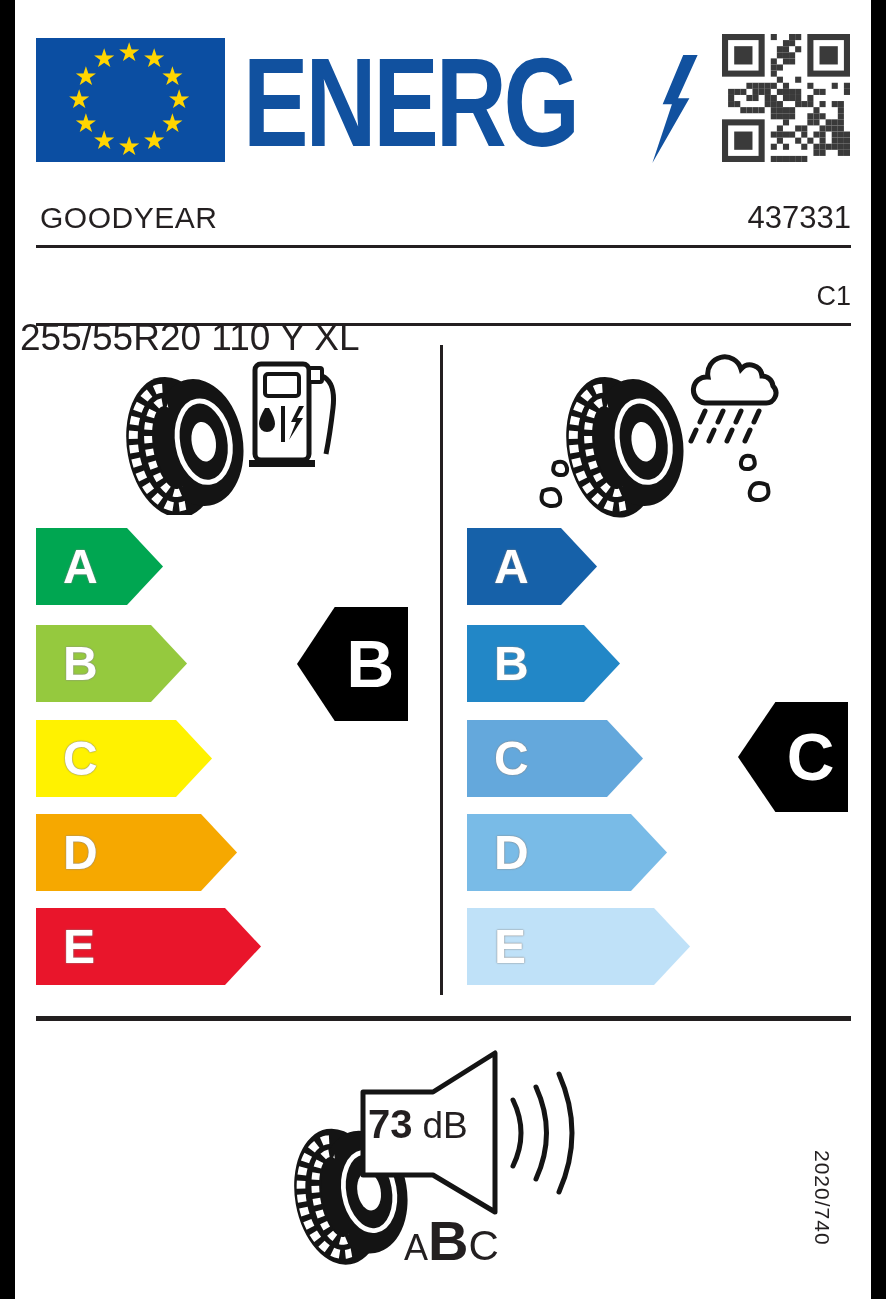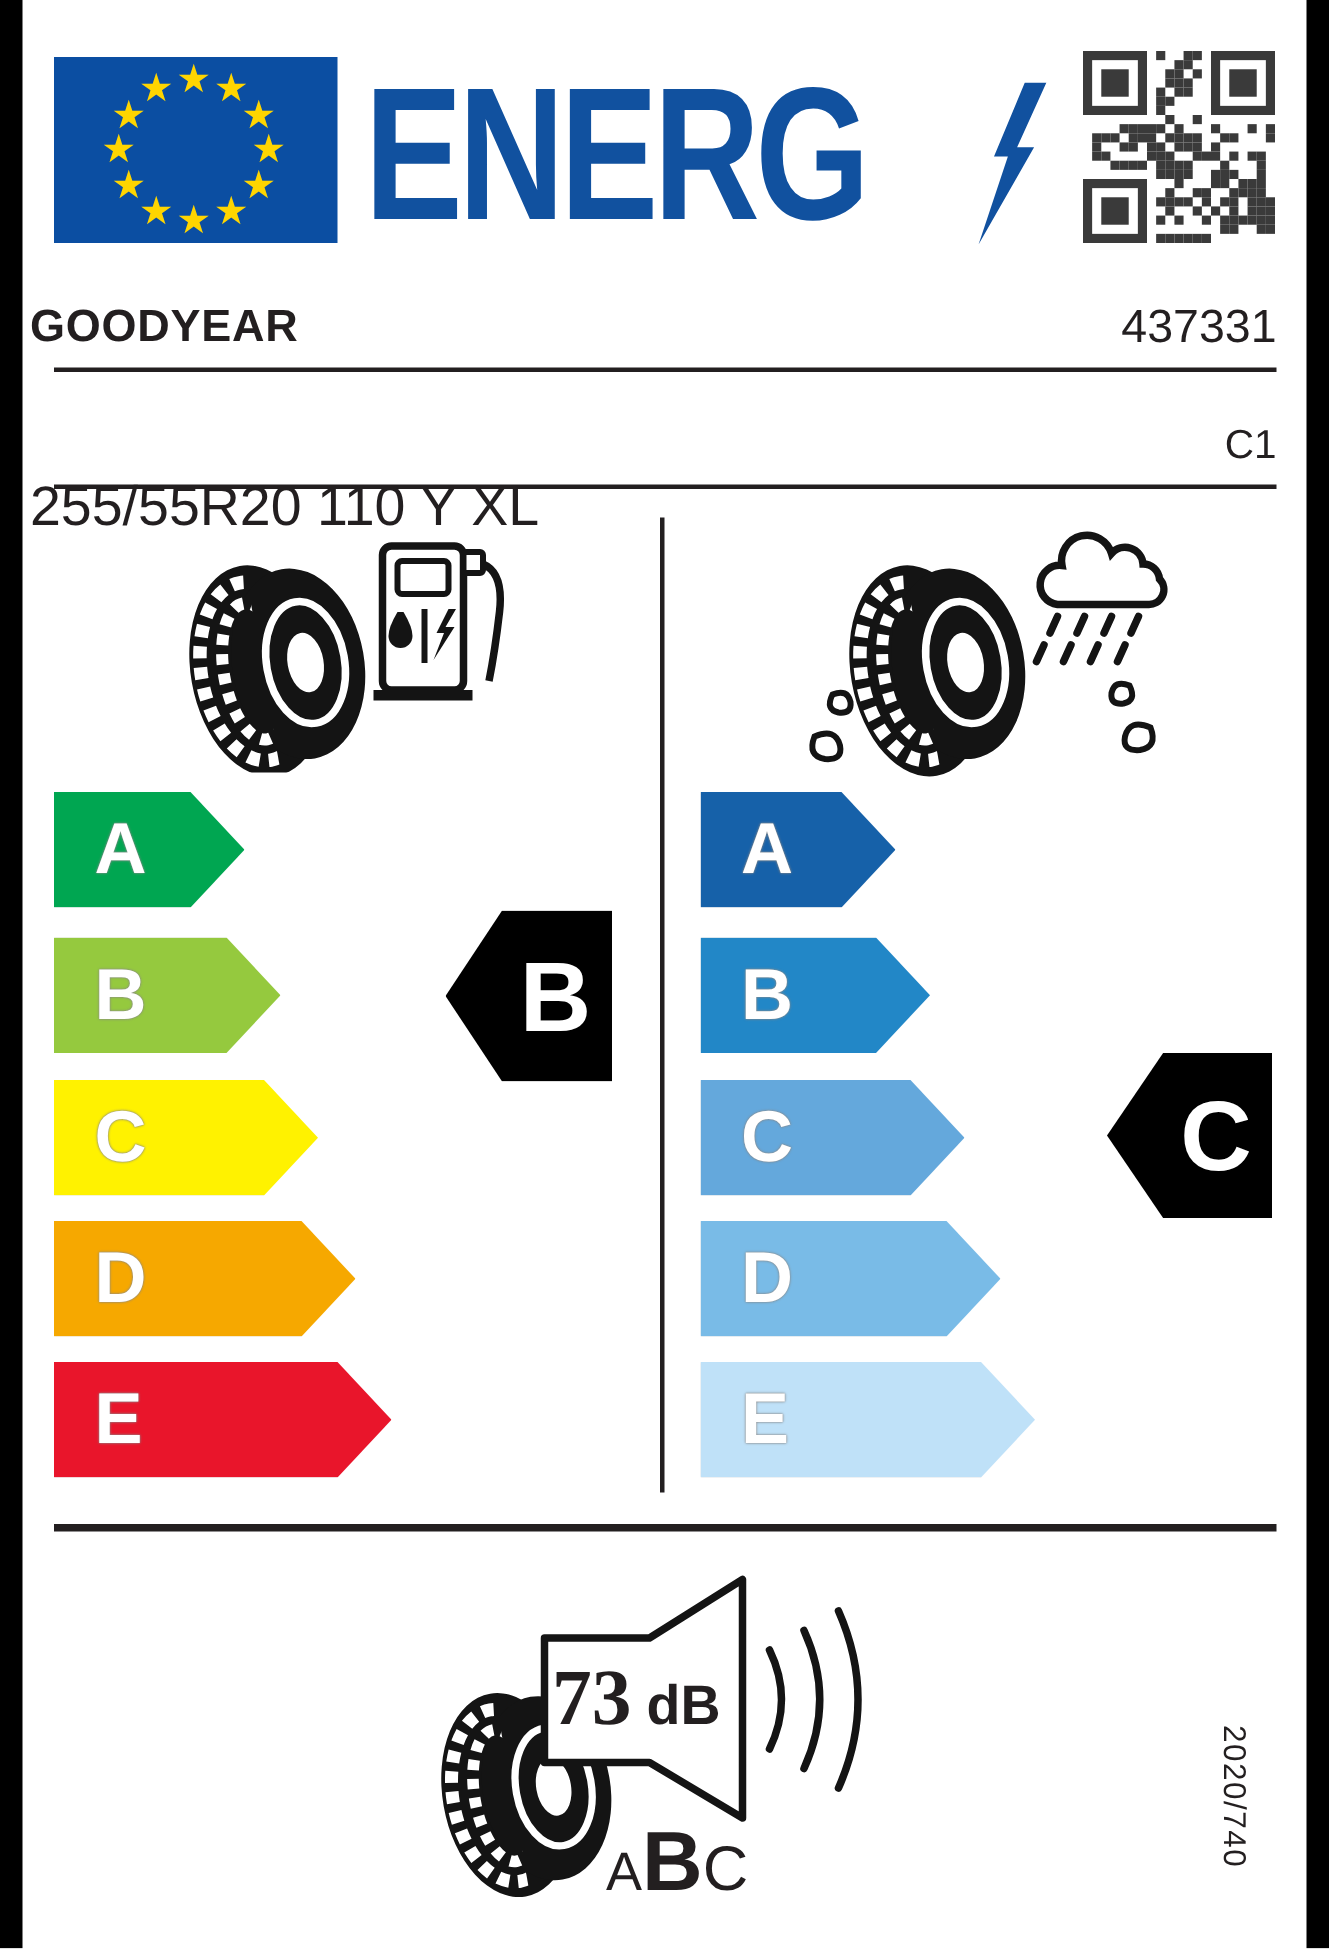--- a/index.html
+++ b/index.html
@@ -14,21 +14,21 @@
   .eu-flag{position:absolute;left:36px;top:38px;width:189px;height:124px;}
   .eu-flag .star{position:absolute;font-size:26px;line-height:1;}
   .energ-text{
     position:absolute;left:243px;top:40px;font-size:126px;line-height:1;font-weight:bold;
     letter-spacing:-4px;transform:scaleX(0.78);transform-origin:left top;white-space:nowrap;
   }
   .bolt-icon{position:absolute;left:650px;top:55px;}
   .qr{position:absolute;left:722px;top:34px;width:128px;height:128px;}
 
   
-  .brand{position:absolute;left:20px;top:201px;font-size:30px;font-weight:bold;letter-spacing:.5px;}
+  .brand{position:absolute;left:40px;top:201px;font-size:30px;font-weight:normal;letter-spacing:.5px;}
   .article{position:absolute;right:35px;top:200px;font-size:31px;}
   .ruleline{position:absolute;left:36px;width:815px;background:#231f20;}
   .hr1{top:245px;height:3px;} .hr2{top:323px;height:3px;} .hr3{top:1016px;height:5px;}
   .size{position:absolute;left:20px;top:271px;font-size:37px;margin-top:46px;}
   .tyre-class{position:absolute;right:35px;top:281px;font-size:27px;}
 
   .vdivider{position:absolute;left:440px;top:345px;width:3px;height:650px;background:#231f20;}
 
   
   .garrow{
@@ -58,22 +58,22 @@
   .fuel-rating{left:297px;top:607px;width:111px;height:114px;}
   .wet-rating{left:738px;top:702px;width:110px;height:110px;}
 
   
   .icon-block{position:absolute;}
   .fuel-icon{left:123px;top:345px;}
   .wet-icon{left:535px;top:345px;}
   .noise-tire{left:293px;top:1122px;}
   .noise-speaker{left:358px;top:1045px;}
   .db-text{position:absolute;left:368px;top:1102px;display:flex;align-items:baseline;white-space:nowrap;}
-  .db-value{font-size:53px;font-weight:bold;font-family:Liberation Serif, serif;}
-  .db-unit{font-size:37px;margin-left:10px;font-weight:bold;}
+  .db-value{font-size:40px;font-weight:bold;}
+  .db-unit{font-size:37px;margin-left:10px;}
   .noise-classes{position:absolute;left:404px;bottom:30px;display:flex;align-items:baseline;}
   .noise-classes span{font-size:36px;line-height:1;}
   .noise-classes span.selected{font-size:56px;font-weight:bold;}
   .noise-classes span:last-child{font-size:42px;}
   .regulation{
     position:absolute;left:810px;top:1150px;font-size:21px;letter-spacing:1px;
     writing-mode:vertical-rl;white-space:nowrap;
   }
 </style>
 </head>

